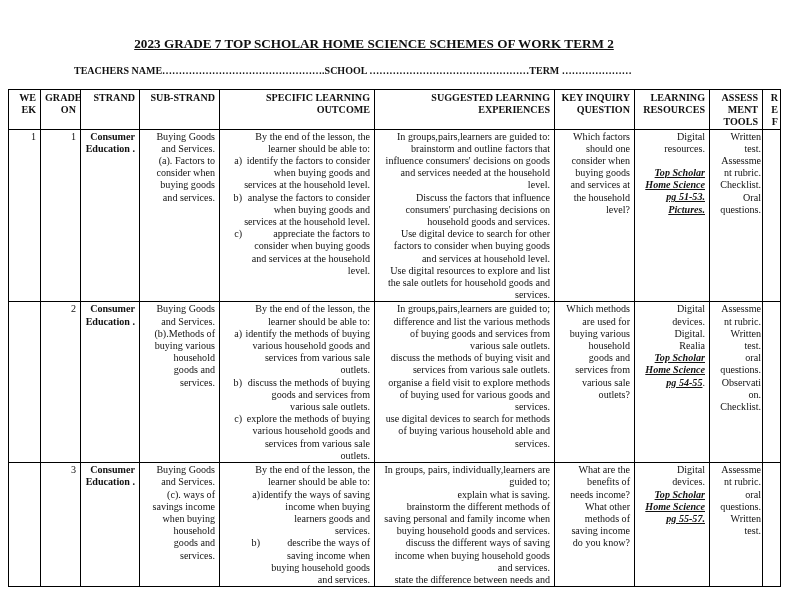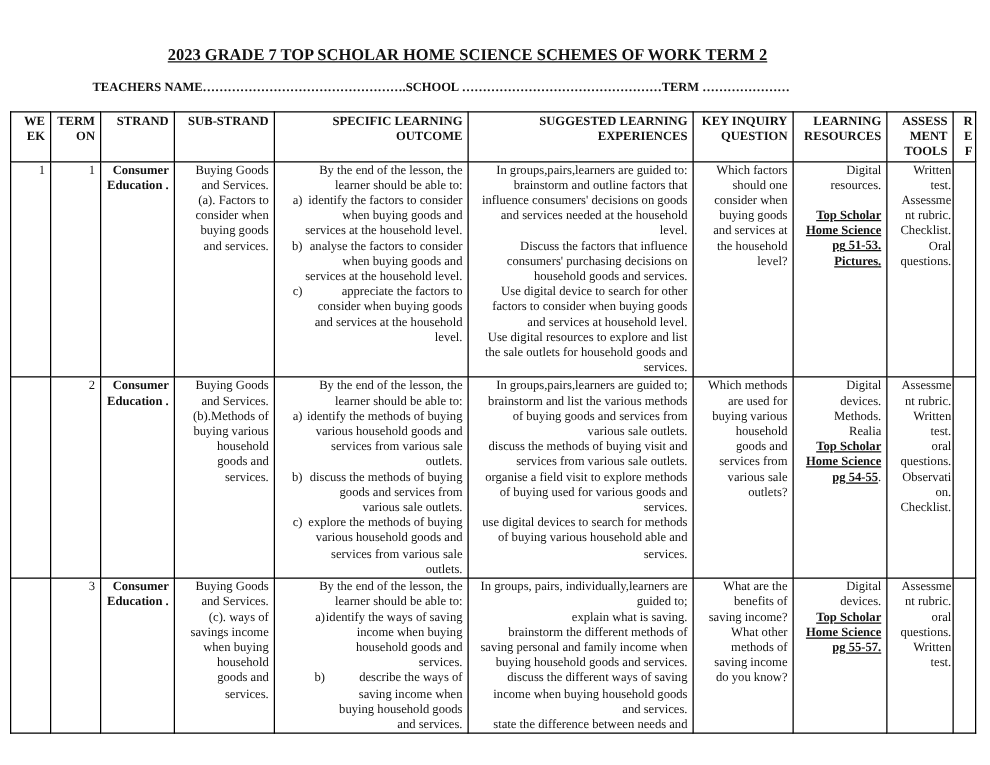--- a/index.html
+++ b/index.html
@@ -19,21 +19,21 @@
     position: absolute; left: 8px; top: 89px; border-collapse: collapse;
     table-layout: fixed; width: 772px; font-size: 10.1px; line-height: 12.2px;
   }
   table.scheme th, table.scheme td {
     border: 1px solid #000; vertical-align: top; padding: 1px 4px 0 4px; text-align: right;
     overflow: hidden;
   }
   table.scheme th { font-weight: bold; font-size: 10.1px; padding-top: 2px; }
   table.scheme { border: 1.5px solid #000; }
   .bold { font-weight: bold; }
-  .ref-link { font-weight: bold; text-decoration: underline; }
+  .ref-link { font-weight: bold; font-style: italic; text-decoration: underline; }
   ol.outcomes { margin: 0; padding: 0; list-style: none; }
   ol.outcomes li { display: flex; }
   ol.outcomes li .mk { width: 18px; flex: 0 0 18px; }
   ol.outcomes.indent li .mk { width: 18px; flex: 0 0 18px; margin-left: 18px; }
   .line { display: block; }
   .spacer { display: block; height: 12px; }
   .row1 td { height: 166px; }
   .row2 td { height: 155px; }
   .row3 td { height: 118px; }
 </style>
@@ -52,21 +52,21 @@
     <col style="width:155px">
       <col style="width:180px">
       <col style="width:80px">
       <col style="width:75px">
     <col style="width:53px">
       <col style="width:18px">
   </colgroup>
   <thead>
     <tr style="height:36px">
       <th>WE EK</th>
-      <th>TERM ON</th>
+      <th>GRADE ON</th>
       <th>STRAND</th>
       <th>SUB-STRAND</th>
       <th>SPECIFIC LEARNING OUTCOME</th>
       <th>SUGGESTED LEARNING EXPERIENCES</th>
       <th>KEY INQUIRY QUESTION</th>
       <th>LEARNING RESOURCES</th>
       <th>ASSESS MENT TOOLS</th>
       <th style="padding:2px 2px 0 2px">R E F</th>
     </tr>
   </thead>
@@ -172,21 +172,21 @@
               <span>discuss the methods of buying goods and services from various sale outlets.</span>
             </li>
             <li>
               <span class="mk">c)</span>
               <span>explore the methods of buying various household goods and services from various sale outlets.</span>
             </li>
           </ol>
         </td>
         <td>
           <span class="line">In groups,pairs,learners are guided to;</span>
-          <span class="line">brainstorm and list the various methods</span>
+          <span class="line">difference and list the various methods</span>
           <span class="line">of buying goods and services from</span>
           <span class="line">various sale outlets.</span>
           <span class="line">discuss the methods of buying visit and</span>
           <span class="line">services from various sale outlets.</span>
           <span class="line">organise a field visit to explore methods</span>
           <span class="line">of buying used for various goods and</span>
           <span class="line">services.</span>
           <span class="line">use digital devices to search for methods</span>
           <span class="line">of buying various household able and</span>
           <span class="line">services.</span>
@@ -197,21 +197,21 @@
           <span class="line">buying various</span>
           <span class="line">household</span>
           <span class="line">goods and</span>
           <span class="line">services from</span>
           <span class="line">various sale</span>
           <span class="line">outlets?</span>
         </td>
         <td>
           <span class="line">Digital</span>
           <span class="line">devices.</span>
-          <span class="line">Methods.</span>
+          <span class="line">Digital.</span>
           <span class="line">Realia</span>
           <span class="line"><span class="ref-link">Top Scholar</span></span>
           <span class="line"><span class="ref-link">Home Science</span></span>
           <span class="line"><span class="ref-link">pg 54-55</span><span>.</span></span>
         </td>
         <td style="padding-right:1px">
           <span class="line">Assessme</span>
           <span class="line">nt rubric.</span>
           <span class="line">Written</span>
           <span class="line">test.</span>
@@ -236,21 +236,21 @@
           <span class="line">household</span>
           <span class="line">goods and</span>
           <span class="line">services.</span>
         </td>
         <td>
           <span class="line">By the end of the lesson, the</span>
           <span class="line">learner should be able to:</span>
           <ol class="outcomes indent">
             <li>
               <span class="mk">a)</span>
-              <span>identify the ways of saving income when buying household goods and services.</span>
+              <span>identify the ways of saving income when buying learners goods and services.</span>
             </li>
             <li>
               <span class="mk">b)</span>
               <span>describe the ways of saving income when buying household goods and services.</span>
             </li>
           </ol>
         </td>
         <td>
           <span class="line">In groups, pairs, individually,learners are</span>
           <span class="line">guided to;</span>
@@ -259,21 +259,21 @@
           <span class="line">saving personal and family income when</span>
           <span class="line">buying household goods and services.</span>
           <span class="line">discuss the different ways of saving</span>
           <span class="line">income when buying household goods</span>
           <span class="line">and services.</span>
           <span class="line">state the difference between needs and</span>
         </td>
         <td>
           <span class="line">What are the</span>
           <span class="line">benefits of</span>
-          <span class="line">saving income?</span>
+          <span class="line">needs income?</span>
           <span class="line">What other</span>
           <span class="line">methods of</span>
           <span class="line">saving income</span>
           <span class="line">do you know?</span>
         </td>
         <td>
           <span class="line">Digital</span>
           <span class="line">devices.</span>
           <span class="line"><span class="ref-link">Top Scholar</span></span>
           <span class="line"><span class="ref-link">Home Science</span></span>

